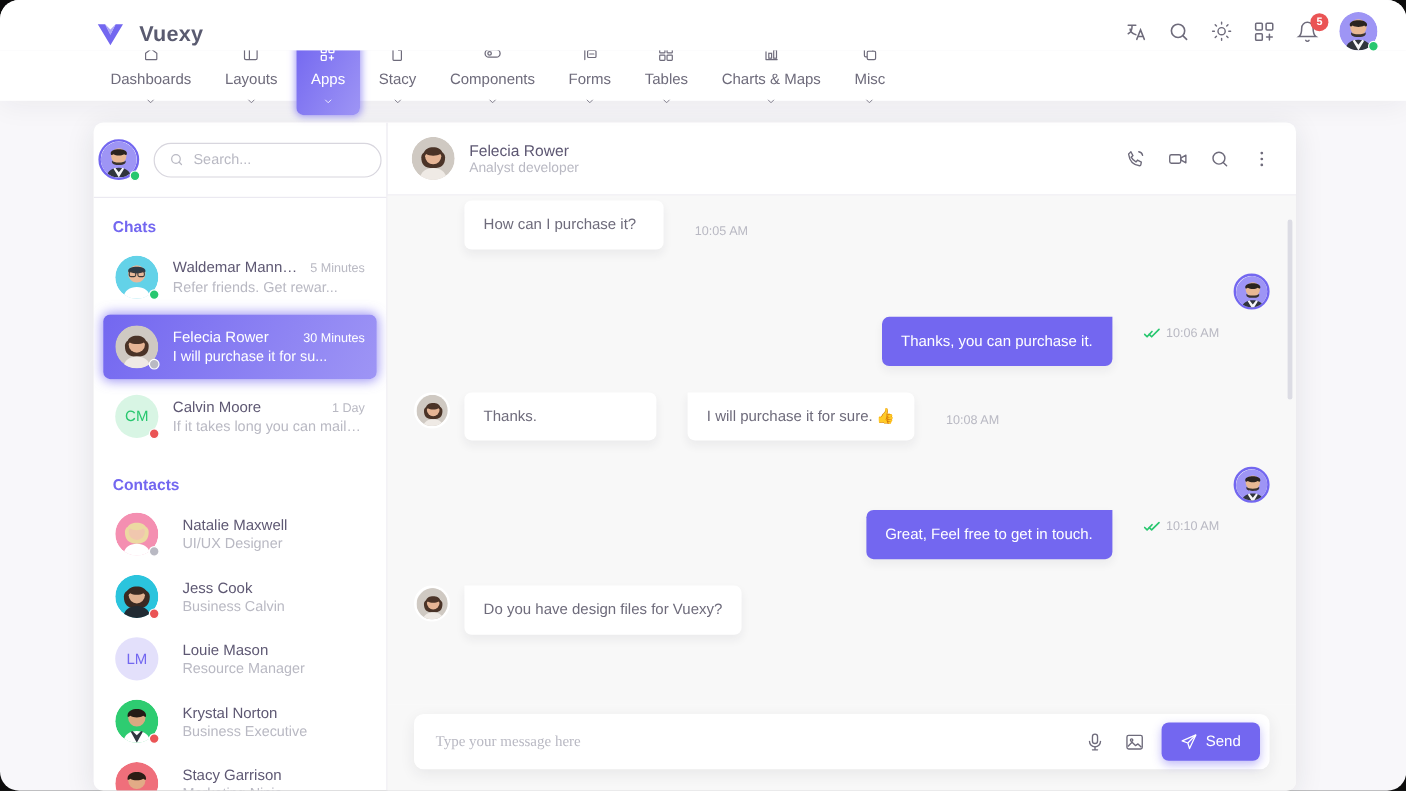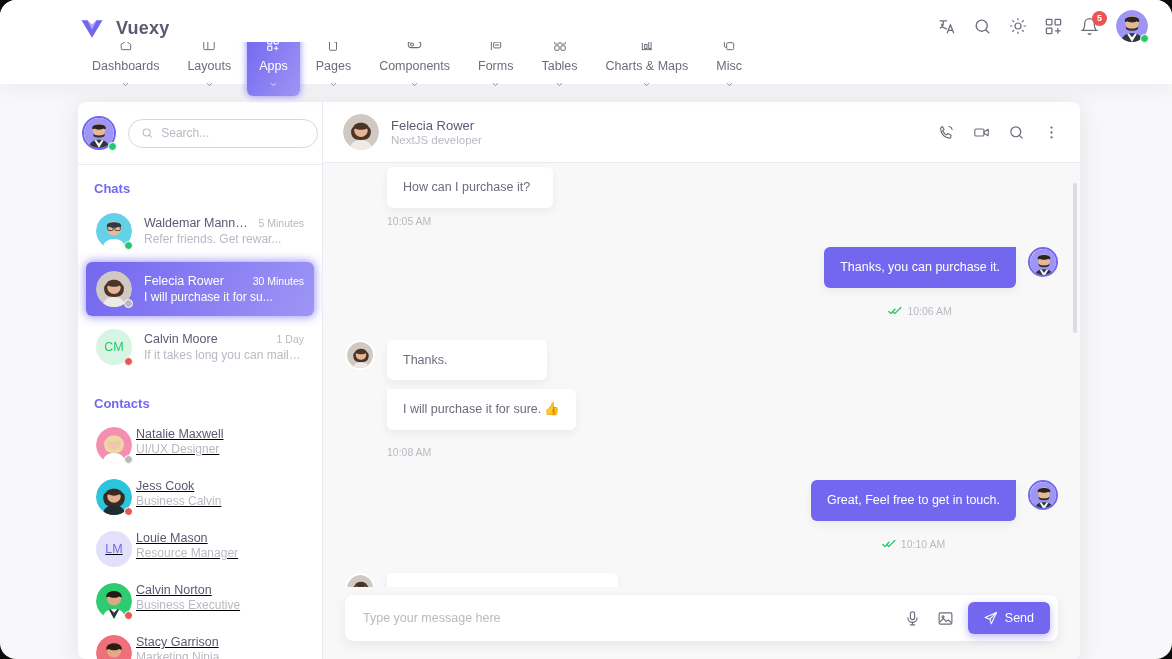--- a/index.html
+++ b/index.html
@@ -134,22 +134,22 @@
   .chat-preview {
     font-size: 12px; color: #b9b9c3; margin-top: 2px;
     white-space: nowrap; overflow: hidden; text-overflow: ellipsis;
   }
   .chat-row.active .chat-name,
   .chat-row.active .chat-time,
   .chat-row.active .chat-preview { color: #fff; }
   .chat-row.active .chat-time { font-weight: 500; }
 
   .contact-row {
-    display: flex; gap: 4px;
-    margin: 0 8px; padding: 8px 10px; border-radius: 6px; cursor: pointer; text-decoration: underline;
+    display: flex; align-items: center; gap: 20px;
+    margin: 0 8px; padding: 8px 10px; border-radius: 6px; cursor: pointer;
   }
   .contact-name { font-size: 12.5px; color: #5e5873; font-weight: 500; }
   .contact-role { font-size: 12px; color: #b9b9c3; margin-top: 1px; }
 
   .av38 { position: relative; width: 36px; height: 36px; flex: 0 0 36px; }
   .av38 .avatar { width: 36px; height: 36px; }
   .av-initials {
     width: 36px; height: 36px; border-radius: 50%;
     display: flex; align-items: center; justify-content: center;
     font-size: 12.5px; font-weight: 500;
@@ -164,22 +164,22 @@
   .ch-name { font-size: 13px; color: #5e5873; font-weight: 500; }
   .ch-role { font-size: 11.5px; color: #b9b9c3; margin-top: 1px; }
   .ch-actions { margin-left: auto; display: flex; align-items: center; gap: 18px; color: #6e6b7b; }
 
   .messages {
     flex: 1; overflow: hidden; background: #f8f8f8;
     padding: 18px 22px 10px 22px; position: relative;
   }
   .msg-group { display: flex; gap: 12px; margin-bottom: 22px; }
   .msg-group.out { flex-direction: row-reverse; }
-  .bubbles { display: flex; flex-direction: column; gap: 9px; max-width: 72%; }
-  .msg-group.out .bubbles { align-items: center; }
+  .bubbles { display: flex; gap: 26px; max-width: 72%; }
+  .msg-group.out .bubbles { align-items: flex-start; margin-top: 36px; }
   .bubble {
     font-size: 12.5px; line-height: 1.5;
     padding: 11px 16px; border-radius: 6px;
     box-shadow: 0 4px 8px rgba(34,41,47,.06);
     width: fit-content;
   }
   .bubble.in { background: #fff; color: #6e6b7b; border-top-left-radius: 0; }
   .bubble.out { background: #7367f0; color: #fff; border-top-right-radius: 0; font-weight: 500; }
   .msg-time {
     font-size: 10.5px; color: #b9b9c3; margin-top: 7px;
@@ -193,21 +193,21 @@
   .composer {
     flex: 0 0 auto; background: #f8f8f8; padding: 8px 22px 18px 22px;
   }
   .composer-box {
     display: flex; align-items: center; background: #fff;
     border-radius: 8px; padding: 7px 8px 7px 18px;
     box-shadow: 0 4px 12px rgba(34,41,47,.08);
   }
   .composer-box input {
     flex: 1; border: 0; outline: 0; font-size: 12.5px;
-    font-family: Liberation Sans, sans-serif; color: #6e6b7b; background: transparent;
+    font-family: Liberation Serif, serif; color: #6e6b7b; background: transparent;
   }
   .composer-box input::placeholder { color: #b9b9c3; }
   .composer-icons { display: flex; align-items: center; gap: 16px; color: #6e6b7b; margin-right: 14px; }
   .send-btn {
     background: #7367f0; color: #fff; border: 0; border-radius: 6px;
     font-family: inherit; font-size: 12.5px; font-weight: 500;
     padding: 9px 16px; display: flex; align-items: flex-start; gap: 7px;
     cursor: pointer; box-shadow: 0 3px 8px rgba(115,103,240,.45);
   }
   .sb { position: absolute; right: 3px; top: 20px; width: 4px; height: 150px; background: #dcdce4; border-radius: 3px; }
@@ -310,21 +310,21 @@
       <svg class="caret" viewBox="0 0 24 24" fill="none" stroke="currentColor" stroke-width="2.2" stroke-linecap="round">
           <path d="M6 9l6 6 6-6"></path>
         </svg>
     </div>
 
     <div class="menu-item">
       <svg width="14" height="14" viewBox="0 0 24 24" fill="none" stroke="currentColor" stroke-width="1.7" stroke-linejoin="round">
           <path d="M14 3H7a1 1 0 0 0-1 1v16a1 1 0 0 0 1 1h10a1 1 0 0 0 1-1V7z"></path>
           <path d="M14 3v4h4"></path>
         </svg>
-      <span>Pages</span>
+      <span>Stacy</span>
       <svg class="caret" viewBox="0 0 24 24" fill="none" stroke="currentColor" stroke-width="2.2" stroke-linecap="round">
           <path d="M6 9l6 6 6-6"></path>
         </svg>
     </div>
 
     <div class="menu-item">
       <svg width="15" height="15" viewBox="0 0 24 24" fill="none" stroke="currentColor" stroke-width="1.7">
           <rect x="2" y="7" width="20" height="10" rx="5"></rect>
           <circle cx="8" cy="12" r="2.3"></circle>
         </svg>
@@ -530,21 +530,21 @@
                   <circle cx="20" cy="20" r="20" fill="#2ecc71"></circle>
                   <circle cx="20" cy="17" r="8" fill="#dba982"></circle>
                   <path d="M11.5 14c1-7 16-7 17 0 .5 3-1 2-2.5 1-3 2-9 2-12 0-1.5 1-3 2-2.5-1z" fill="#241b16"></path>
                   <path d="M7 40c1.5-8 6.5-11 13-11s11.5 3 13 11z" fill="#ffffff"></path>
                   <path d="M16 29l4 4 4-4 1.6.8L20 40l-5.6-10.2z" fill="#2f3640"></path>
                 </svg>
               </span>
               <span class="status-dot st-busy"></span>
             </div>
             <div>
-              <div class="contact-name">Calvin Norton</div>
+              <div class="contact-name">Krystal Norton</div>
               <div class="contact-role">Business Executive</div>
             </div>
           </div>
 
           <div class="contact-row">
             <div class="av38">
               <span class="avatar">
                 <svg width="36" height="36" viewBox="0 0 40 40">
                   <circle cx="20" cy="20" r="20" fill="#ef6f7b"></circle>
                   <circle cx="20" cy="17" r="8" fill="#e2ab86"></circle>
@@ -572,21 +572,21 @@
                 <circle cx="20" cy="20" r="20" fill="#cfc9c2"></circle>
                 <path d="M9 19c0-9 22-9 22 0 0 7-3 10-11 10S9 26 9 19z" fill="#4a3327"></path>
                 <circle cx="20" cy="18" r="7.5" fill="#e6b595"></circle>
                 <path d="M11.5 15c1-7 16-7 17 0 .6 4-1 2-2 1-3 2-10 2-13 0-1 1-2.6 3-2-1z" fill="#4a3327"></path>
                 <path d="M7 40c1.5-8 6.5-11 13-11s11.5 3 13 11z" fill="#efeae5"></path>
               </svg>
             </span>
           </div>
           <div>
             <div class="ch-name">Felecia Rower</div>
-            <div class="ch-role">NextJS developer</div>
+            <div class="ch-role">Analyst developer</div>
           </div>
           <div class="ch-actions">
             <svg width="17" height="17" viewBox="0 0 24 24" fill="none" stroke="currentColor" stroke-width="1.6" stroke-linecap="round">
                 <path d="M6.2 3.5 8.6 8l-2 1.8a13 13 0 0 0 5.6 5.6l1.8-2 4.5 2.4-.6 3a1.4 1.4 0 0 1-1.5 1.1C9.5 19.3 4.7 14.5 3.6 6.6A1.4 1.4 0 0 1 4.7 5z"></path>
                 <path d="M15.5 3.5a5.5 5.5 0 0 1 4.5 4.3"></path>
               </svg>
             <svg width="17" height="17" viewBox="0 0 24 24" fill="none" stroke="currentColor" stroke-width="1.6" stroke-linejoin="round">
                 <rect x="2.5" y="7" width="13" height="10" rx="2"></rect>
                 <path d="M15.5 11l6-3.5v9l-6-3.5z"></path>
               </svg>

